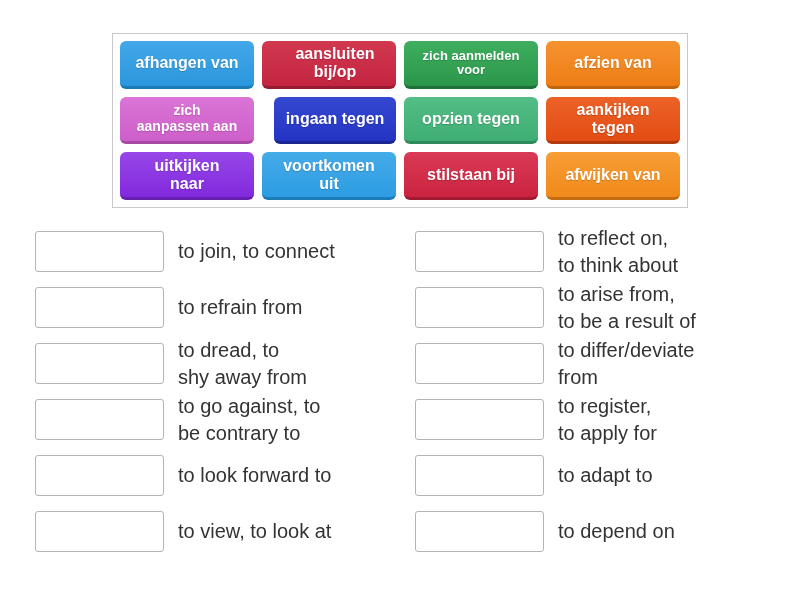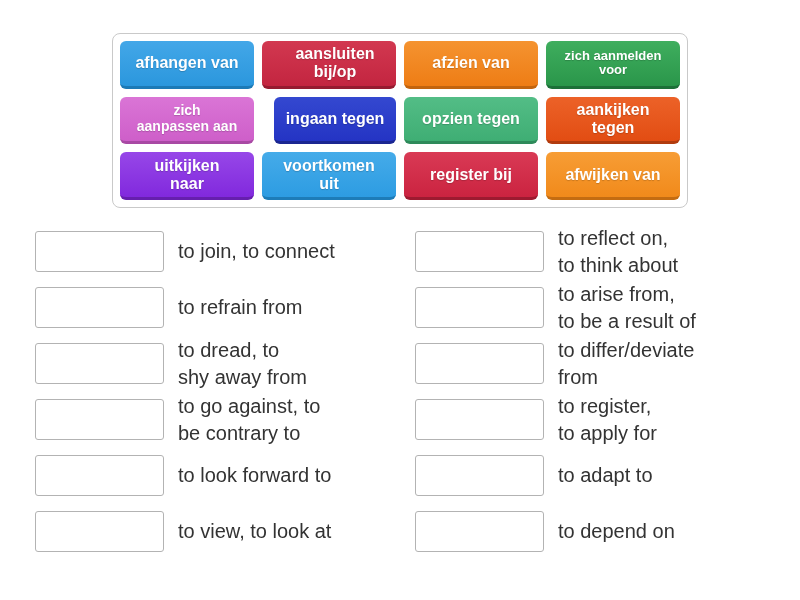--- a/index.html
+++ b/index.html
@@ -10,21 +10,21 @@
     overflow: hidden;
     position: relative;
   }
   
   #word-bank {
     position: absolute;
     left: 112px; top: 33px;
     width: 576px; height: 175px;
     background: #ffffff;
     border: 1px solid #c9c9c9;
-    border-radius: 8px;
+    border-radius: 0;
     padding: 7px;
     display: grid;
     grid-template-columns: repeat(4, 1fr);
     grid-template-rows: repeat(3, 1fr);
     gap: 8px;
   }
   .tile {
     border-radius: 6px;
     border-bottom: 3px solid #000;  
     display: flex;
@@ -73,34 +73,34 @@
     white-space: pre-line;
   }
 </style>
 </head>
 <body>
 
 <div id="word-bank">
   <div class="tile" style="background: linear-gradient(rgb(67, 167, 232), rgb(43, 151, 221)); border-bottom-color: rgb(28, 122, 182); font-size: 16px;"><span class="tile-label">afhangen van</span></div>
   <div class="tile" style="background: linear-gradient(rgb(210, 56, 80), rgb(195, 37, 64)); border-bottom-color: rgb(150, 27, 48); font-size: 16px; padding-left: 15px;"><span class="tile-label">aansluiten
 bij/op</span></div>
-  <div class="tile" style="background: linear-gradient(rgb(245, 147, 48), rgb(238, 125, 21)); border-bottom-color: rgb(194, 100, 14); font-size: 16px;"><span class="tile-label">afzien van</span></div>
   <div class="tile" style="background: linear-gradient(rgb(63, 174, 94), rgb(42, 150, 74)); border-bottom-color: rgb(28, 112, 56); font-size: 13px;"><span class="tile-label">zich aanmelden
 voor</span></div>
+  <div class="tile" style="background: linear-gradient(rgb(245, 147, 48), rgb(238, 125, 21)); border-bottom-color: rgb(194, 100, 14); font-size: 16px;"><span class="tile-label">afzien van</span></div>
   <div class="tile" style="background: linear-gradient(rgb(218, 117, 214), rgb(206, 95, 201)); border-bottom-color: rgb(168, 73, 164); font-size: 14px; text-align: center;"><span class="tile-label">zich
 aanpassen aan</span></div>
   <div class="tile" style="background: linear-gradient(rgb(52, 72, 208), rgb(36, 52, 196)); border-bottom-color: rgb(26, 38, 145); font-size: 16px; margin-left: 12px;"><span class="tile-label">ingaan tegen</span></div>
   <div class="tile" style="background: linear-gradient(rgb(83, 189, 134), rgb(63, 174, 116)); border-bottom-color: rgb(46, 138, 90); font-size: 16px;"><span class="tile-label">opzien tegen</span></div>
   <div class="tile" style="background: linear-gradient(rgb(236, 98, 40), rgb(226, 77, 19)); border-bottom-color: rgb(177, 59, 14); font-size: 16px;"><span class="tile-label">aankijken
 tegen</span></div>
   <div class="tile" style="background: linear-gradient(rgb(151, 71, 232), rgb(129, 41, 221)); border-bottom-color: rgb(102, 31, 174); font-size: 16px;"><span class="tile-label">uitkijken
 naar</span></div>
   <div class="tile" style="background: linear-gradient(rgb(69, 171, 233), rgb(45, 156, 226)); border-bottom-color: rgb(29, 124, 184); font-size: 16px;"><span class="tile-label">voortkomen
 uit</span></div>
-  <div class="tile" style="background: linear-gradient(rgb(217, 58, 85), rgb(203, 35, 64)); border-bottom-color: rgb(157, 26, 48); font-size: 16px;"><span class="tile-label">register bij</span></div>
+  <div class="tile" style="background: linear-gradient(rgb(217, 58, 85), rgb(203, 35, 64)); border-bottom-color: rgb(157, 26, 48); font-size: 16px;"><span class="tile-label">stilstaan bij</span></div>
   <div class="tile" style="background: linear-gradient(rgb(247, 157, 53), rgb(241, 138, 27)); border-bottom-color: rgb(196, 108, 17); font-size: 16px;"><span class="tile-label">afwijken van</span></div>
 </div>
 
 <div id="col-left" class="match-col">
   <div class="match-row">
     <div class="slot"></div>
     <div class="def">to join, to connect</div>
   </div>
   <div class="match-row">
     <div class="slot"></div>

